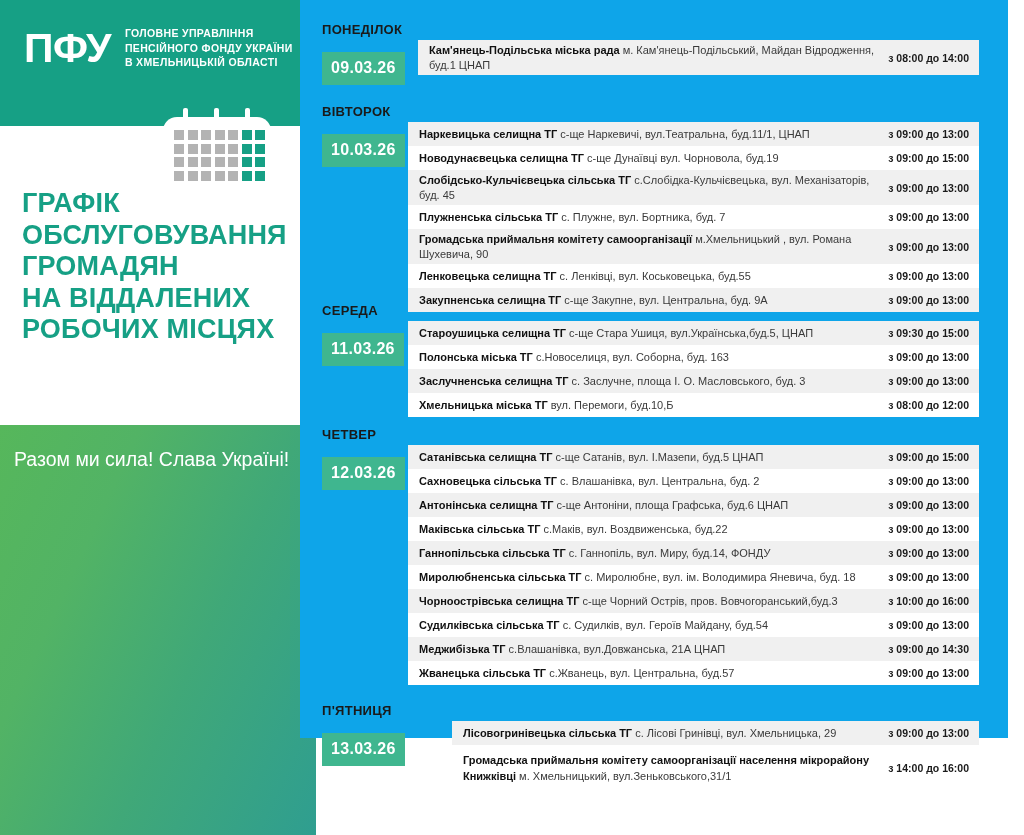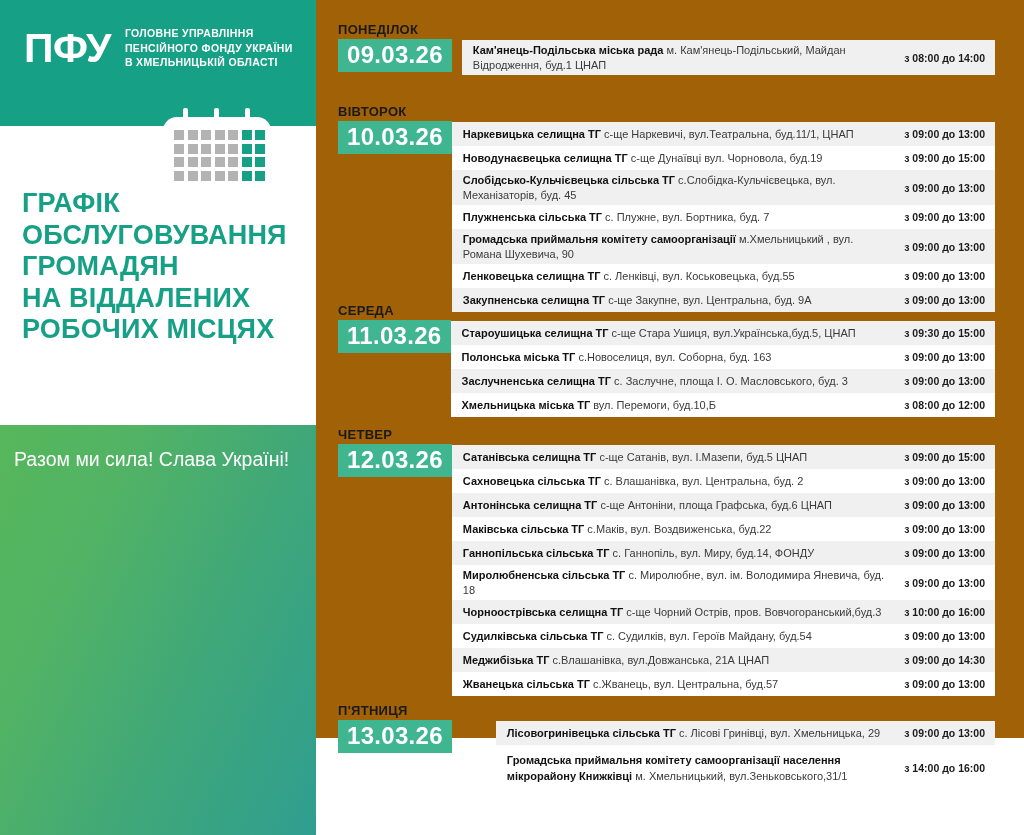--- a/index.html
+++ b/index.html
@@ -121,23 +121,23 @@
     color: #ffffff;
     font-size: 19.5px;
     font-weight: 400;
     line-height: 24px;
     white-space: nowrap;
   }
 
   
   #schedule {
     position: absolute;
-    left: 316px; top: 0;
+    left: 300px; top: 0;
     width: 708px; height: 738px;
-    background: #a16207;
+    background: #0ea5e9;
   }
   .day-block {
     position: relative;
     display: flex;
     align-items: flex-start;
   }
   .day-head {
     flex: 0 0 108px;
     padding-left: 22px;
     padding-top: 0;
@@ -149,26 +149,27 @@
     color: #1a1a1a;
     letter-spacing: 0.3px;
     line-height: 15px;
     margin-bottom: 2px;
     white-space: nowrap;
   }
   .day-date {
     display: inline-block;
     background: #3fb68f;
     color: #ffffff;
-    font-size: 24px;
+    font-size: 16px;
     font-weight: 700;
     letter-spacing: 0.3px;
     padding: 5px 9px 6px 9px;
     line-height: 22px;
     white-space: nowrap;
+    margin-top: 13px;
   }
   .rows {
     flex: 1 1 auto;
     padding-right: 29px;
   }
   .row {
     display: flex;
     align-items: center;
     justify-content: space-between;
     min-height: 24px;

